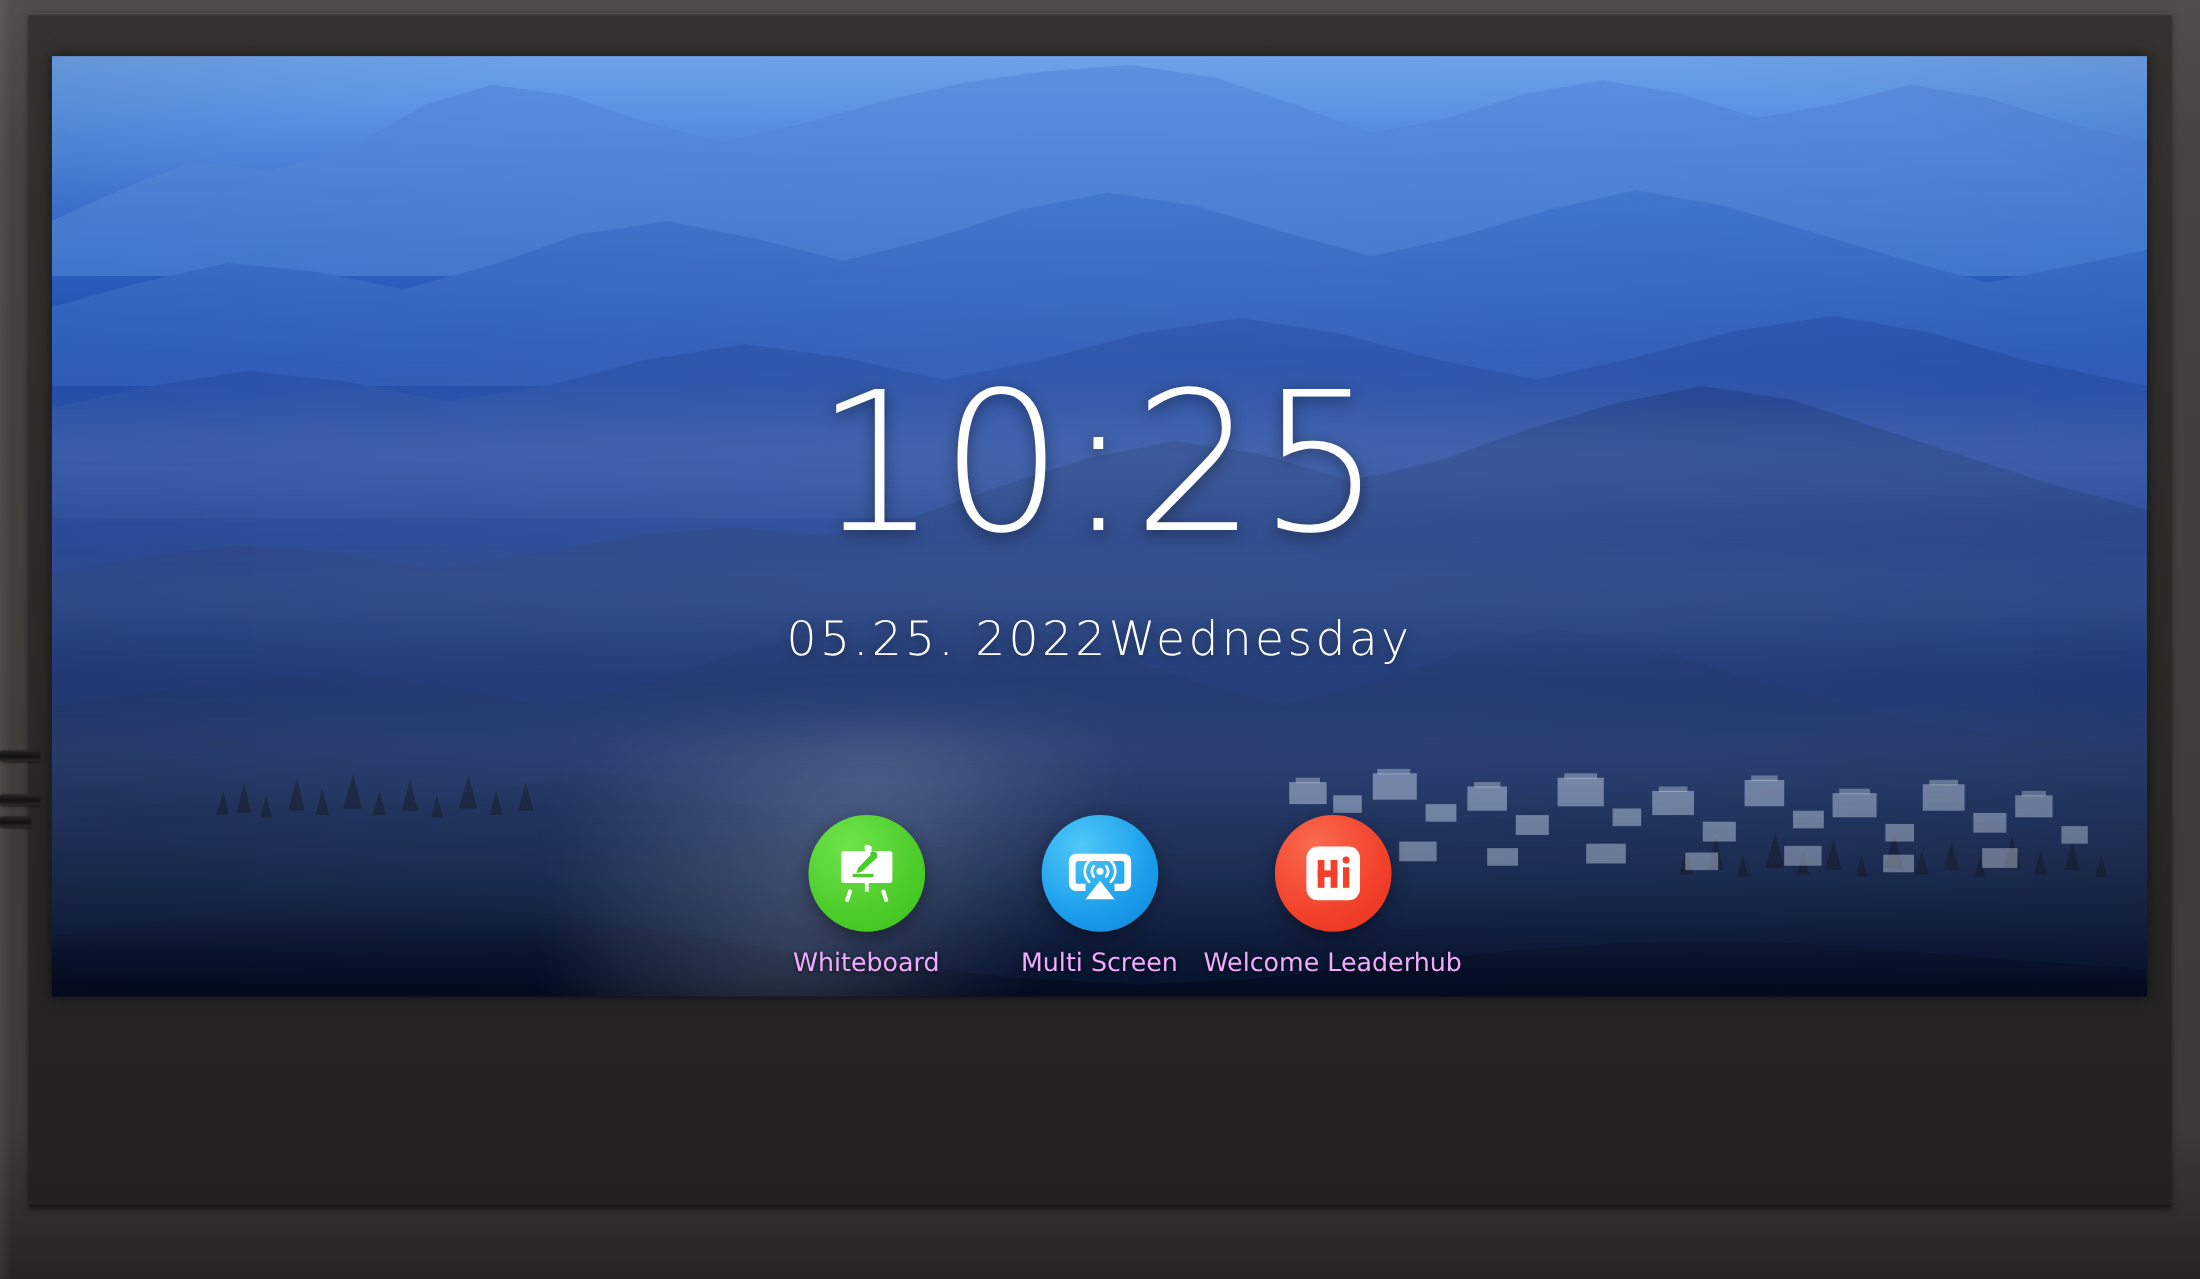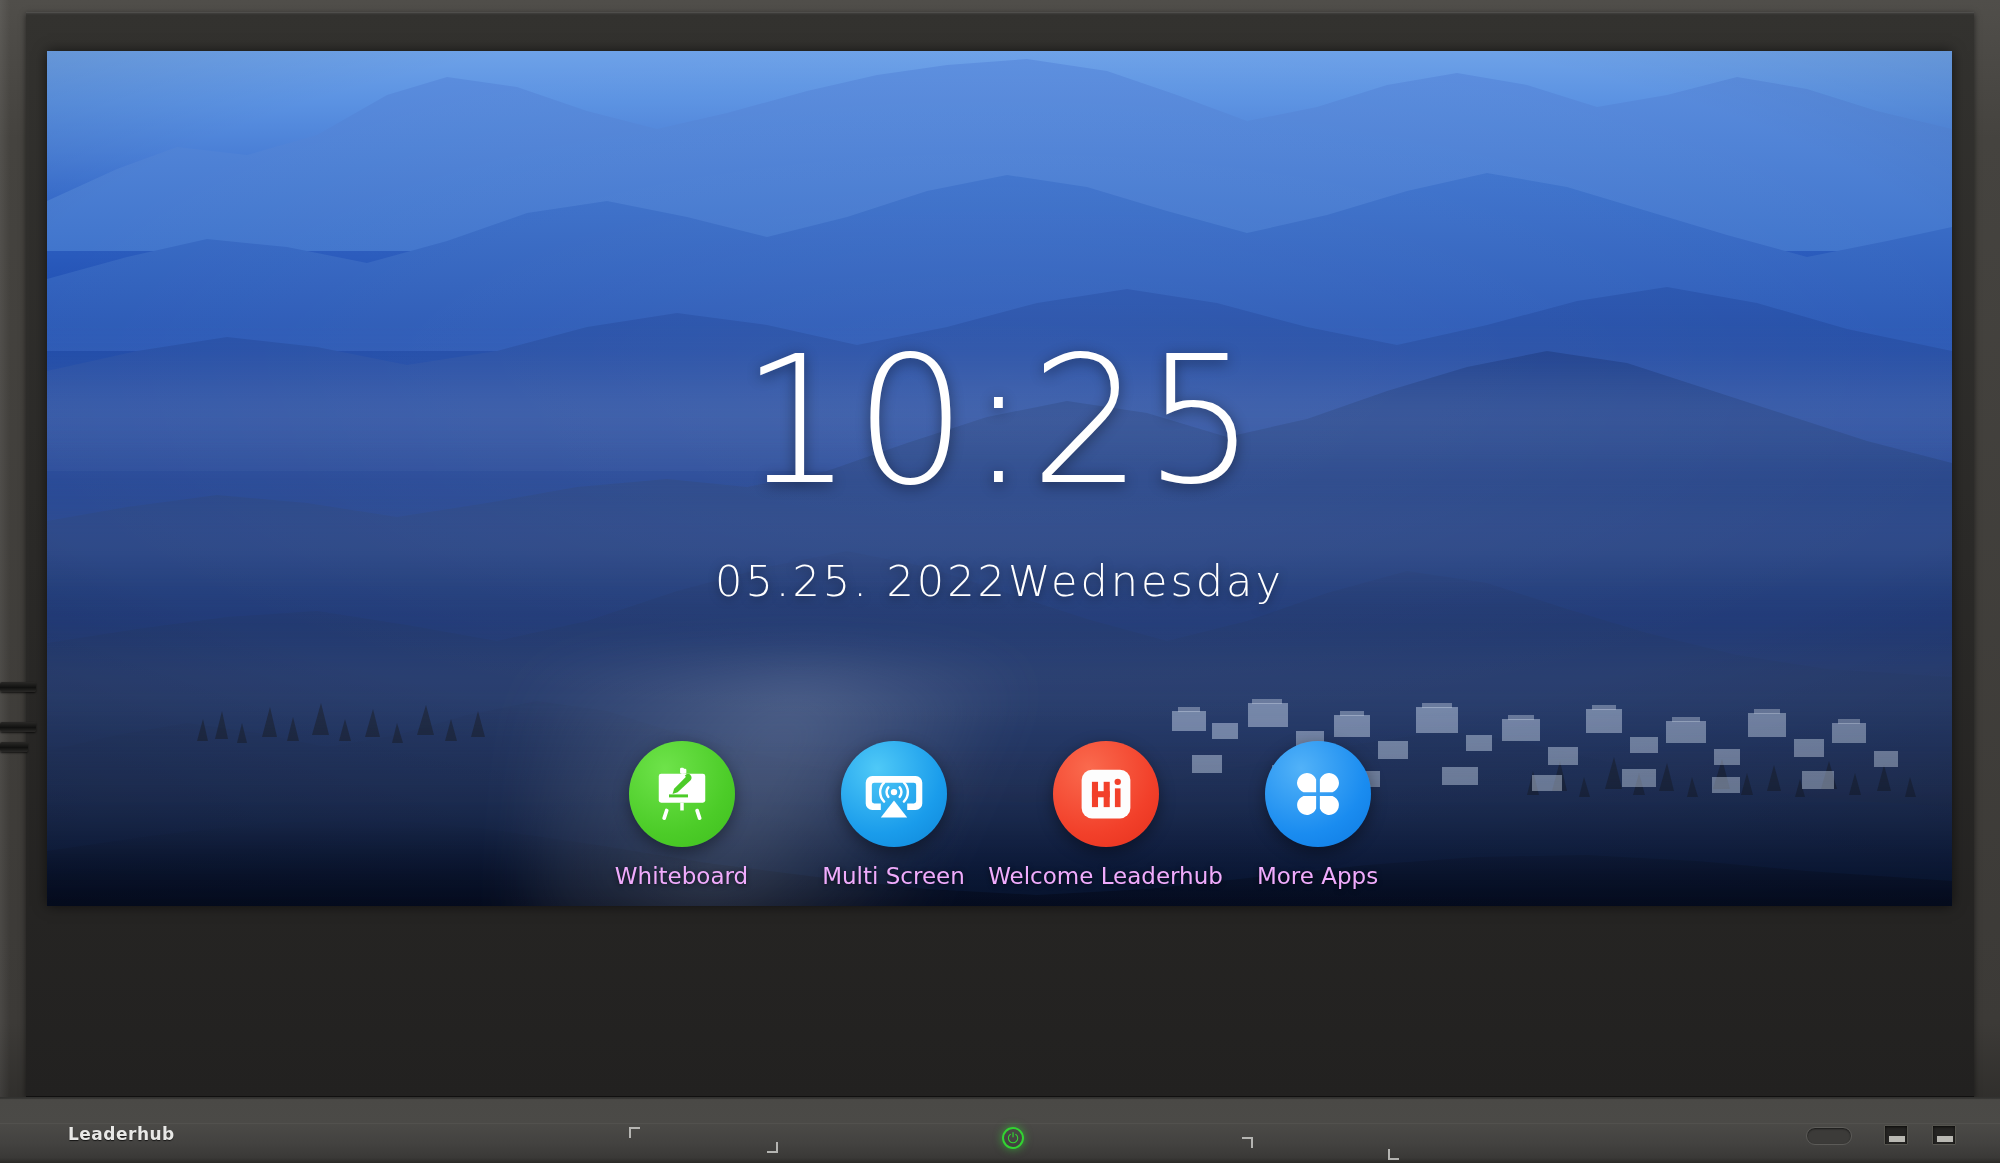--- a/index.html
+++ b/index.html
@@ -413,50 +413,23 @@
                 <rect x="29.5" y="19" width="6.5" height="27"></rect>
                 <rect x="17" y="29" width="19" height="6.5"></rect>
                 <rect x="41.5" y="26" width="6" height="20"></rect>
                 <circle cx="44.5" cy="19" r="3.4"></circle>
               </g>
             </svg>
           </div>
           <div class="app-label">Welcome Leaderhub</div>
         </div>
 
-        <div class="app">
-          <div class="app-icon" style="background:radial-gradient(circle at 34% 26%, #52b2f8 0%, #1a8cf0 62%, #0d7ae2 100%);">
-            <svg width="60" height="60" viewBox="0 0 64 64" fill="#ffffff">
-              <path d="M30 30 H16.5 a10.5 10.5 0 1 1 13.5 -13.5 z"></path>
-              <path d="M34 30 V16.5 a10.5 10.5 0 1 1 13.5 13.5 z"></path>
-              <path d="M34 34 h13.5 a10.5 10.5 0 1 1 -13.5 13.5 z"></path>
-              <path d="M30 34 v13.5 a10.5 10.5 0 1 1 -13.5 -13.5 z"></path>
-            </svg>
-          </div>
-          <div class="app-label">More Apps</div>
-        </div>
 
       </div>
     </div>
   </div>
 
-  <div id="bottom-bezel">
-    <div id="brand">Leaderhub</div>
-
-    <div class="corner-mark" id="cm1"></div>
-    <div class="corner-mark" id="cm2"></div>
-    <div class="corner-mark" id="cm3"></div>
-    <div class="corner-mark" id="cm4"></div>
-
-    <div id="power-btn">
-      <span class="glyph">⏻</span>
-    </div>
-
-    <div id="port-button"></div>
-    <div class="usb-port" id="usb1"></div>
-    <div class="usb-port" id="usb2"></div>
-  </div>
 
   <div class="side-port" id="sp1"></div>
   <div class="side-port" id="sp2"></div>
   <div class="side-port" id="sp3"></div>
 
 </div>
 
 </body></html>

